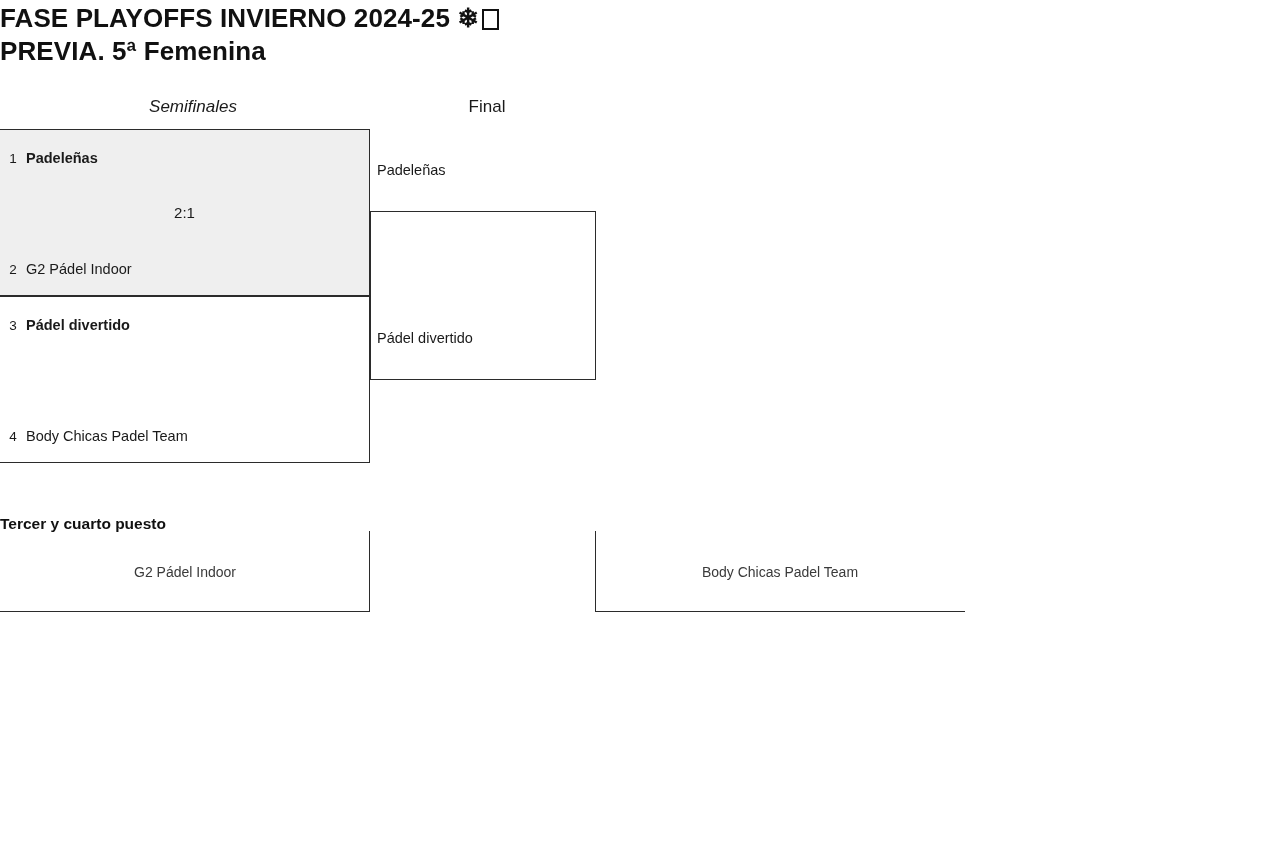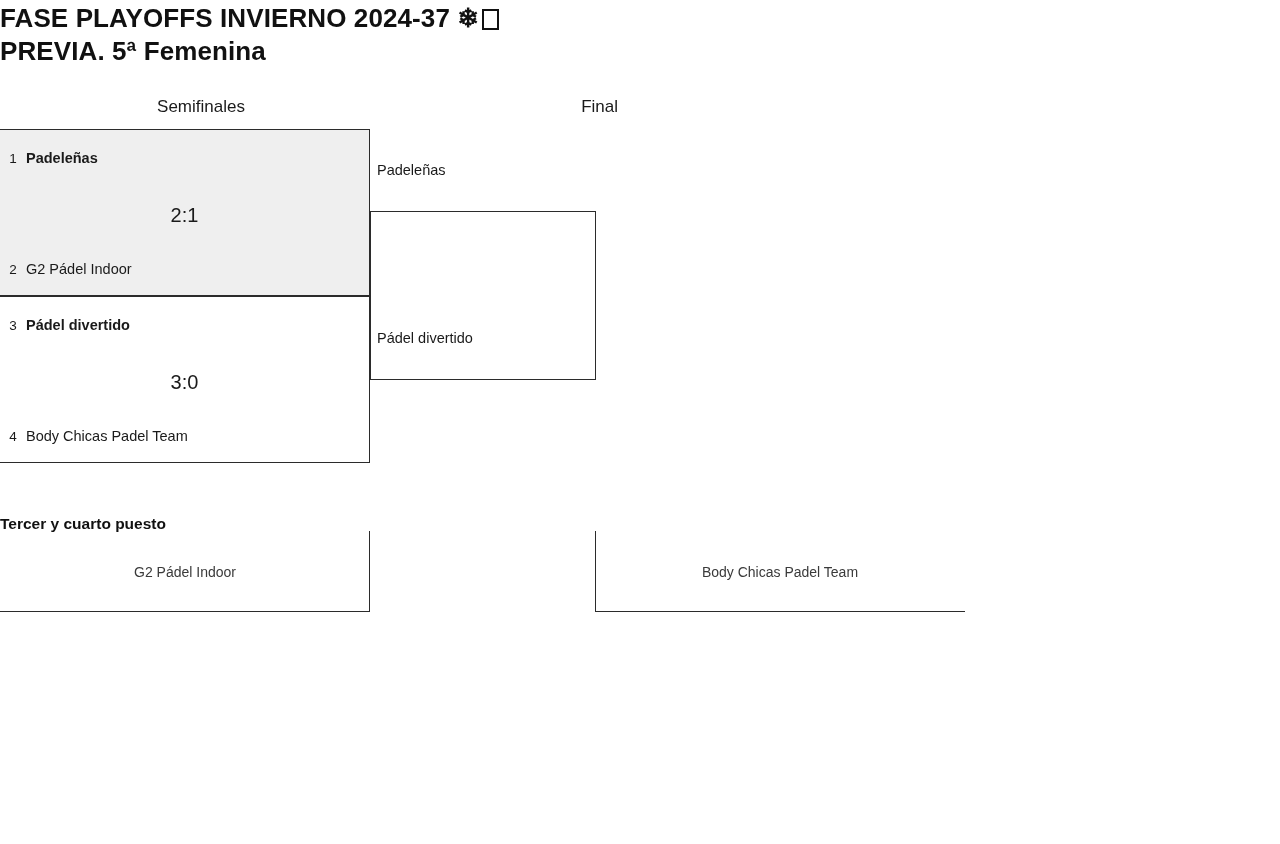--- a/index.html
+++ b/index.html
@@ -68,22 +68,22 @@
   
   .round-header {
     position: absolute;
     font-size: 17px;
     font-weight: 400;
     color: #1a1a1a;
     text-align: center;
     top: 96px;
     line-height: 22px;
   }
-  #round-header-semifinales { left: 16px;   width: 370px; }
-  #round-header-final       { left: 392px; width: 226px; text-align: right; }
+  #round-header-semifinales { left: 8px;   width: 370px; font-style: italic; }
+  #round-header-final       { left: 374px; width: 226px; }
 
   
   #bracket { position: absolute; left: 0; top: 0; width: 1280px; height: 844px; }
 
   .match-box {
     position: absolute;
     border: 1px solid #2b2b2b;
     background: #ffffff;
   }
   .match-box.shaded { background: #efefef; }
@@ -105,21 +105,21 @@
     color: #1a1a1a;
   }
   .team-name { color: #1a1a1a; }
   .team-name.winner { font-weight: 700; }
 
   .score {
     position: absolute;
     left: 0;
     width: 100%;
     text-align: center;
-    font-size: 20px;
+    font-size: 15px;
     color: #1a1a1a;
   }
 
   
   .advance-label {
     position: absolute;
     font-size: 14.5px;
     color: #1a1a1a;
     white-space: nowrap;
   }
@@ -144,21 +144,21 @@
     color: #3a3a3a;
     text-align: center;
     white-space: nowrap;
   }
 </style>
 </head>
 <body>
 
 <div id="header">
 
-  <div id="page-title"><span>FASE PLAYOFFS INVIERNO 2024-37 ❄</span><span class="tofu-box"></span>
+  <div id="page-title"><span>FASE PLAYOFFS INVIERNO 2024-25 ❄</span><span class="tofu-box"></span>
 <span>PREVIA. 5ª Femenina</span></div>
 
 </div>
 
 <div class="round-header" id="round-header-semifinales">Semifinales</div>
 <div class="round-header" id="round-header-final">Final</div>
 
 <div id="bracket">
 
   <div class="match-box shaded" style="left:-1px; top:129px; width:371px; height:167px;">
@@ -171,21 +171,20 @@
       <span class="seed-num">2</span>
       <span class="team-name">G2 Pádel Indoor</span>
     </div>
   </div>
 
   <div class="match-box" style="left:-1px; top:296px; width:371px; height:167px;">
     <div class="seed-row" style="top:18px;">
       <span class="seed-num">3</span>
       <span class="team-name winner">Pádel divertido</span>
     </div>
-    <div class="score" style="top:74px;">3:0</div>
     <div class="seed-row" style="top:129px;">
       <span class="seed-num">4</span>
       <span class="team-name">Body Chicas Padel Team</span>
     </div>
   </div>
 
   <div class="match-box" style="left:370px; top:211px; width:226px; height:169px;"></div>
 
   <div class="advance-label" style="left:377px; top:162px;">Padeleñas</div>
 

